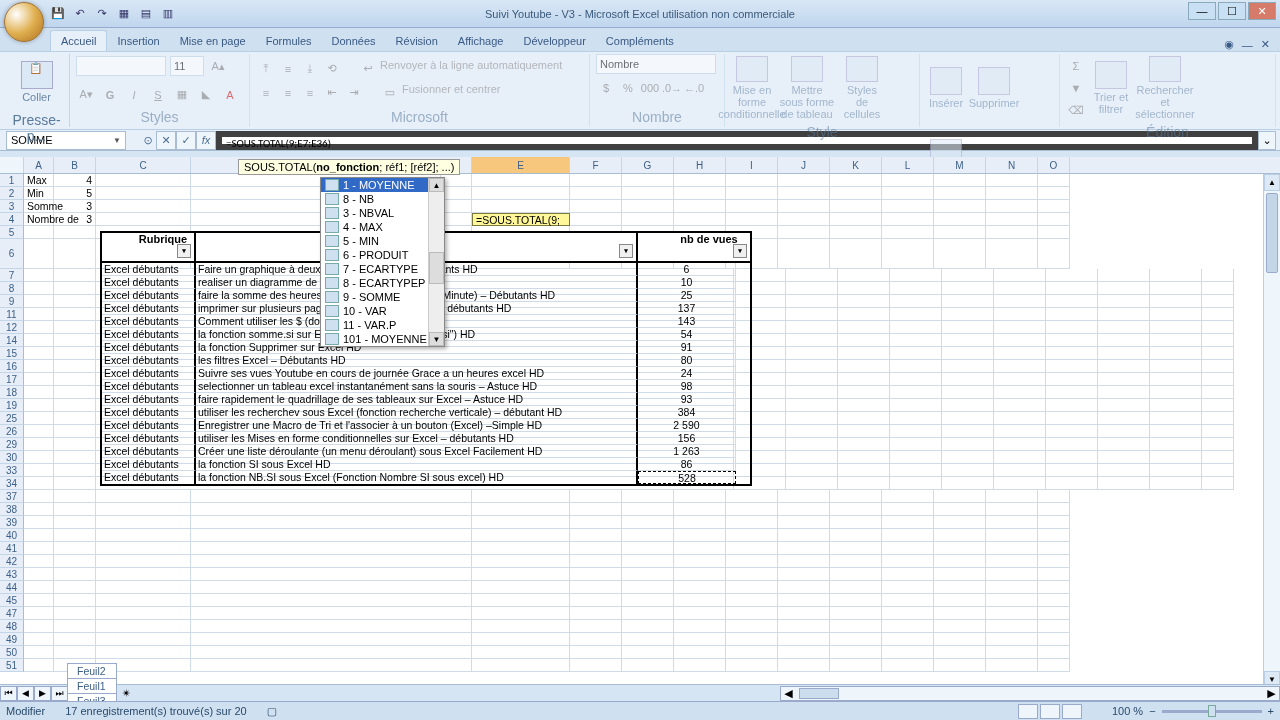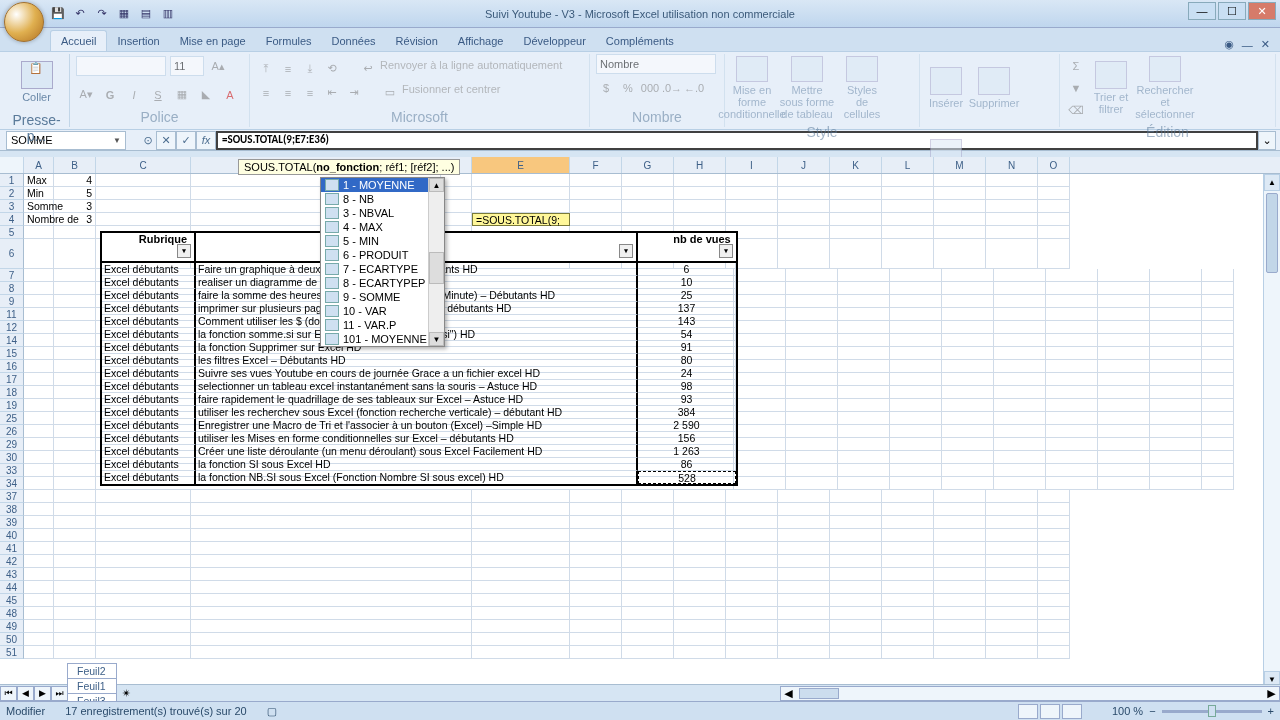--- a/index.html
+++ b/index.html
@@ -33,21 +33,21 @@
 .fontbox { width:90px; height:20px; border:1px solid #b8cfe5; background:#fff; }
 .sizebox { width:34px; height:20px; border:1px solid #b8cfe5; background:#fff; padding:0 3px; }
 .numberfmt { width:120px; height:20px; border:1px solid #b8cfe5; background:#fff; padding:0 3px;}
 
 
 .fbar { height:21px; background:#e7eff9; border-bottom:1px solid #a8bdd1; display:flex; align-items:center; }
 .namebox { width:120px; height:19px; background:#fff; border:1px solid #a8bdd1; margin-left:6px; padding:0 4px; display:flex; align-items:center; justify-content:space-between;}
 .namebox span:last-child { font-size:8px; color:#555;}
 .fx-btns { display:flex; align-items:center; gap:0; margin-left:14px; }
 .fx-btns div { width:20px; height:19px; border:1px solid #a8bdd1; background:#eef5fb; display:flex; align-items:center; justify-content:center; color:#4c6e90; }
-.formula-input { flex:1; height:19px; background:#fff; border:2px solid #404040; padding:0 4px; font-family:Calibri,sans-serif;font-weight:bold; }
+.formula-input { flex:1; height:19px; background:#fff; border:6px solid #404040; padding:0 4px; font-family:Calibri,sans-serif; }
 .fbar-expand { width:18px; height:19px; background:#eef5fb; border:1px solid #a8bdd1; margin-right:4px; display:flex; align-items:center; justify-content:center;}
 
 
 .tooltip { position:absolute; top:159px; left:238px; background:#ffffe1; border:1px solid #999; padding:1px 5px; font-size:11px; z-index:5; }
 .tooltip b { font-weight:bold; }
 
 
 .funclist { position:absolute; top:177px; left:320px; width:125px; background:#fff; border:1px solid #888; z-index:10; box-shadow:2px 2px 4px rgba(0,0,0,.3); }
 .funclist .item { padding:1px 4px; display:flex; align-items:center; gap:4px; cursor:pointer; }
 .funclist .item.sel { background:#3169c6; color:#fff; }
@@ -176,21 +176,21 @@
         </span>
       <span class="btn-sm">
           <u>S</u>
         </span>
       <span class="btn-sm">▦</span>
       <span class="btn-sm">◣</span>
       <span class="btn-sm">
           <span style="color:#c00">A</span>
         </span>
     </div>
-    <div class="label">Police</div>
+    <div class="label">Styles</div>
   </div>
   <div class="group faded" style="width:340px">
     <div class="controls">
       <div style="display:flex;flex-direction:column;gap:4px">
         <div style="display:flex;gap:2px">
           <span class="btn-sm">⤒</span>
           <span class="btn-sm">≡</span>
           <span class="btn-sm">⤓</span>
           <span class="btn-sm">⟲</span>
           <span style="width:12px"></span>
@@ -926,20 +926,38 @@
           <div class="cell cH"></div>
           <div class="cell cI"></div>
           <div class="cell cJ"></div>
           <div class="cell cK"></div>
           <div class="cell cL"></div>
           <div class="cell cM"></div>
           <div class="cell cN"></div>
           <div class="cell cO"></div>
         </div>
         <div class="row">
+          <div class="rh">47</div>
+          <div class="cell cA"></div>
+          <div class="cell cB"></div>
+          <div class="cell cC"></div>
+          <div class="cell" style="width:281px"></div>
+          <div class="cell cE"></div>
+          <div class="cell cF"></div>
+          <div class="cell cG"></div>
+          <div class="cell cH"></div>
+          <div class="cell cI"></div>
+          <div class="cell cJ"></div>
+          <div class="cell cK"></div>
+          <div class="cell cL"></div>
+          <div class="cell cM"></div>
+          <div class="cell cN"></div>
+          <div class="cell cO"></div>
+        </div>
+        <div class="row">
           <div class="rh">48</div>
           <div class="cell cA"></div>
           <div class="cell cB"></div>
           <div class="cell cC"></div>
           <div class="cell" style="width:281px"></div>
           <div class="cell cE"></div>
           <div class="cell cF"></div>
           <div class="cell cG"></div>
           <div class="cell cH"></div>
           <div class="cell cI"></div>
@@ -1010,21 +1028,21 @@
   <div class="datatable">
     <div class="hrow">
       <div class="hcell" style="width:94px">
           <span>Rubrique</span>
           <div class="filter">▾</div>
         </div>
       <div class="hcell" style="width:442px">
           <span></span>
           <div class="filter">▾</div>
         </div>
-      <div class="hcell" style="width:98px">
+      <div class="hcell" style="width:112px">
           <span>nb de vues</span>
           <div class="filter">▾</div>
         </div>
     </div>
     <div id="datatable-body">
         <div class="drow">
           <div class="dcell r1">Excel débutants</div>
           <div class="dcell r2">Faire un graphique à deux axes secondaire – Débutants HD</div>
           <div class="dcell r3">6</div>
         </div>
@@ -1058,21 +1076,21 @@
           <div class="dcell r2">la fonction Supprimer sur Excel HD</div>
           <div class="dcell r3">91</div>
         </div>
         <div class="drow">
           <div class="dcell r1">Excel débutants</div>
           <div class="dcell r2">les filtres Excel – Débutants HD</div>
           <div class="dcell r3">80</div>
         </div>
         <div class="drow">
           <div class="dcell r1">Excel débutants</div>
-          <div class="dcell r2">Suivre ses vues Youtube en cours de journée Grace a un fichier excel HD</div>
+          <div class="dcell r2">Suivre ses vues Youtube en cours de journée Grace a un heures excel HD</div>
           <div class="dcell r3">24</div>
         </div>
         <div class="drow">
           <div class="dcell r1">Excel débutants</div>
           <div class="dcell r2">selectionner un tableau excel instantanément sans la souris – Astuce HD</div>
           <div class="dcell r3">98</div>
         </div>
         <div class="drow">
           <div class="dcell r1">Excel débutants</div>
           <div class="dcell r2">faire rapidement le quadrillage de ses tableaux sur Excel – Astuce HD</div>

